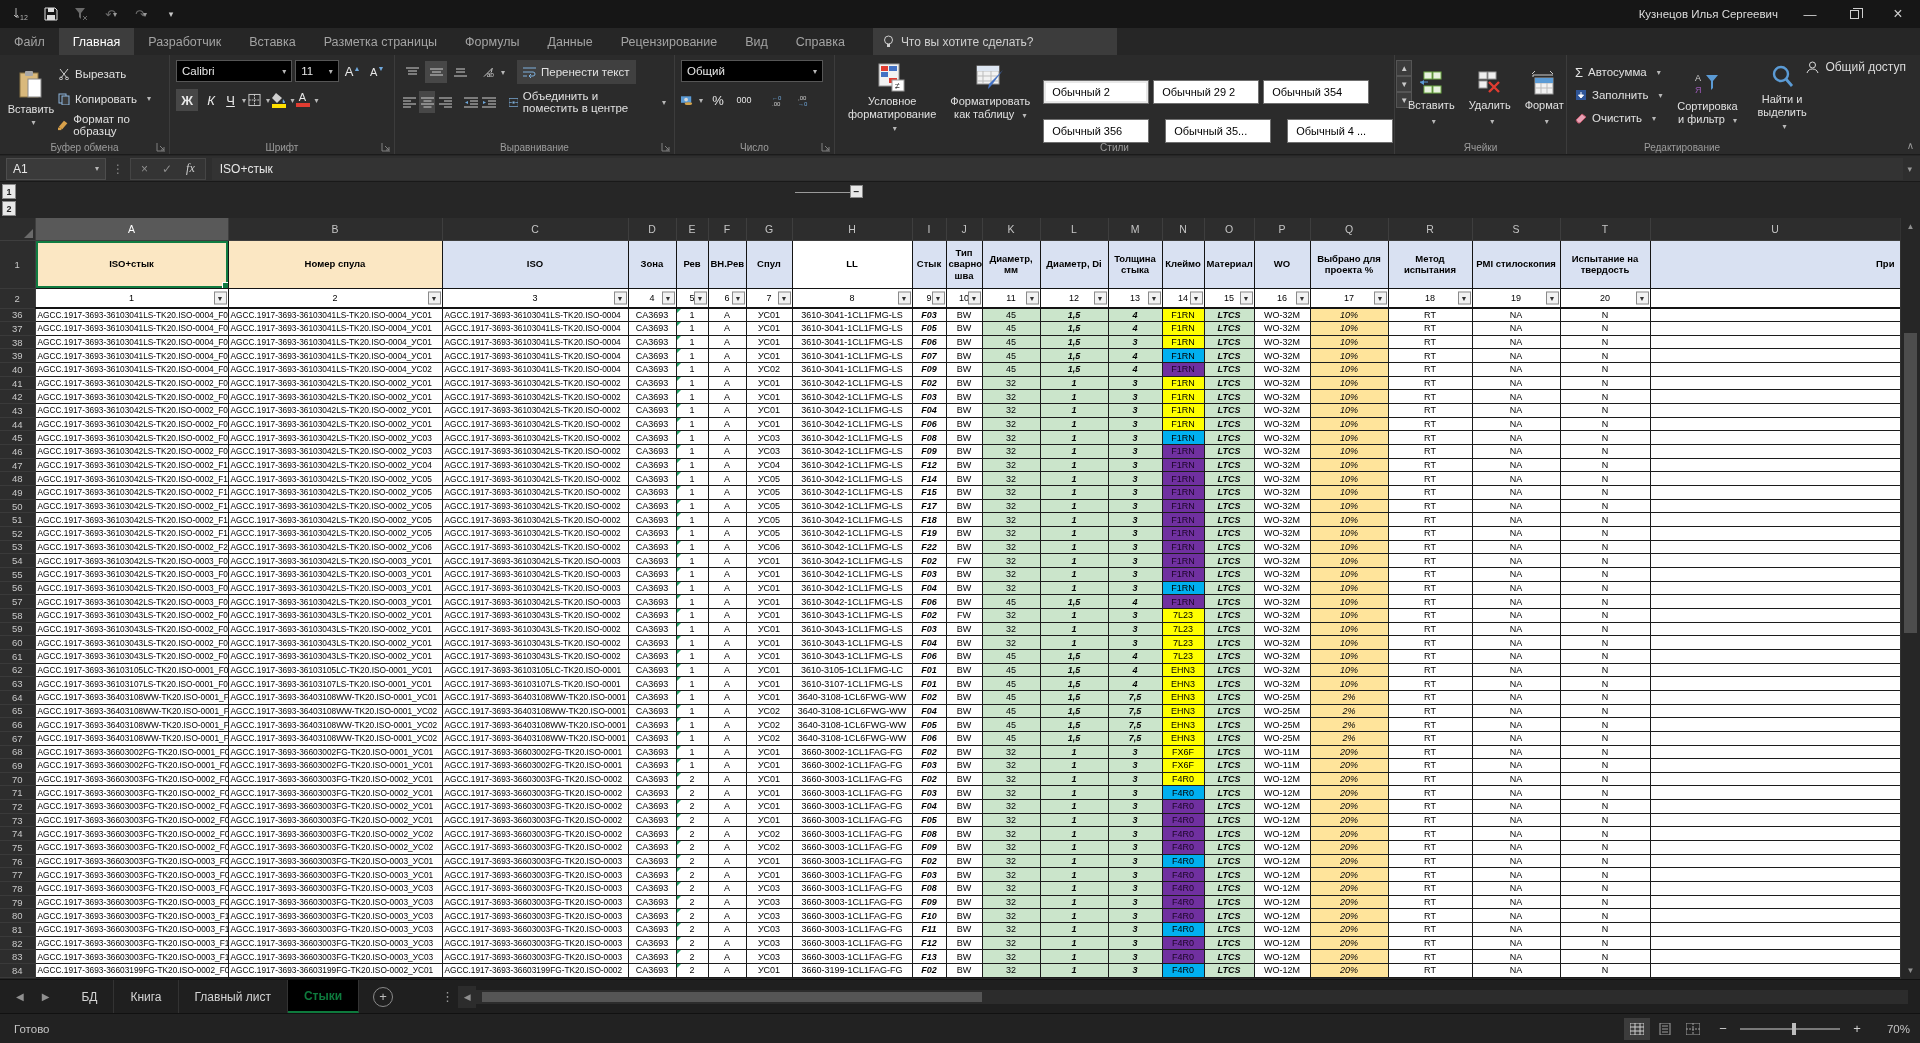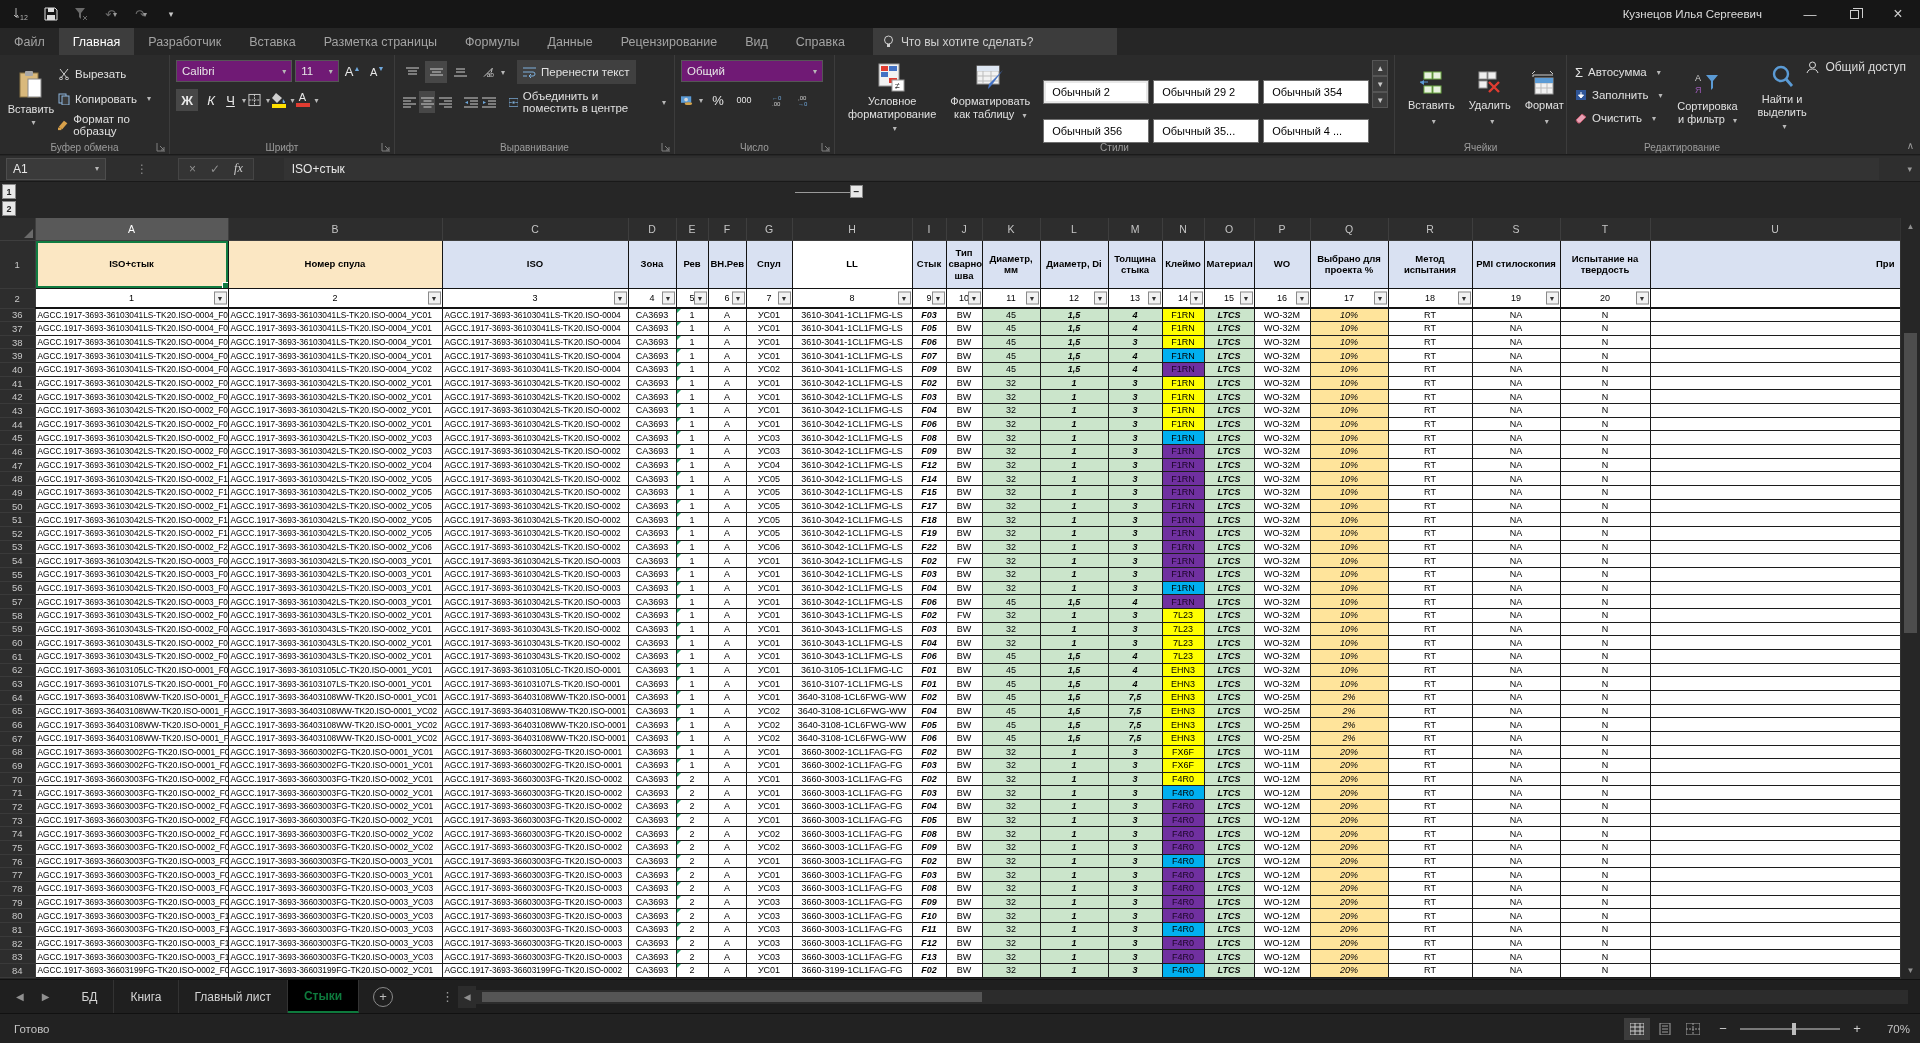--- a/index.html
+++ b/index.html
@@ -10,63 +10,63 @@
   
   .titlebar { position:absolute; top:0; left:0; right:0; height:28px; background:#161616;
     display:flex; align-items:center; }
   .qat { display:flex; align-items:center; gap:4px; padding-left:8px; }
   .qat .qbtn { width:26px; height:22px; display:flex; align-items:center; justify-content:center;
     color:#c8c8c8; font-size:13px; }
   .qat .qbtn.dim { color:#6a6a6a; }
   .qat .mini { font-size:8px; margin-left:-3px; color:#9a9a9a; }
   .tb-title { position:absolute; left:0; right:0; text-align:center; font-size:12px; color:#e8e8e8; pointer-events:none; }
   .tb-right { position:absolute; right:0; top:0; height:28px; display:flex; align-items:center; }
-  .tb-user { font-size:11.5px; color:#dcdcdc; margin-right:26px; }
+  .tb-user { font-size:11.5px; color:#dcdcdc; margin-right:10px; }
   .winbtn { width:44px; height:28px; display:flex; align-items:center; justify-content:center; color:#cfcfcf; font-size:13px; }
   .restore-glyph { width:9px; height:9px; border:1px solid #cfcfcf; position:relative; }
   .restore-glyph:before { content:""; position:absolute; left:2px; top:-3px; width:9px; height:9px; border:1px solid #cfcfcf; border-left:none; border-bottom:none; }
 
   
   .tabrow { position:absolute; top:28px; left:0; right:0; height:27px; background:#262626; display:flex; align-items:stretch; }
   .rtab { padding:0 14px; display:flex; align-items:center; font-size:12.5px; color:#a3a3a3; }
   .rtab.active { background:#3d3d3d; color:#ffffff; }
   .searchbox { margin-left:14px; width:244px; background:#3c3c3c; display:flex; align-items:center; gap:7px;
     padding:0 10px; color:#cfcfcf; font-size:12px; }
 
   
   .ribbon { position:absolute; top:55px; left:0; right:0; height:100px; background:#2b2b2b; border-bottom:1px solid #1b1b1b; }
   .rgroups { display:flex; height:100%; }
   .rgroup { position:relative; border-right:1px solid #3c3c3c; padding:5px 6px 17px 6px; }
   .rlabel { position:absolute; bottom:1px; left:0; right:0; text-align:center; font-size:10px; color:#9c9c9c; }
   .launcher { position:absolute; bottom:2px; right:3px; width:10px; height:10px; opacity:.75; }
   .bigbtn { display:flex; flex-direction:column; align-items:center; justify-content:center; width:58px; height:76px;
     color:#e0e0e0; font-size:11px; gap:3px; }
   .smallrow { display:flex; align-items:center; gap:5px; height:24px; color:#e0e0e0; font-size:11.5px; padding:0 2px; }
-  .combo { background:#701a75; border:1px solid #565656; color:#e6e6e6; font-size:11.5px; display:flex;
+  .combo { background:#000000; border:1px solid #565656; color:#e6e6e6; font-size:11.5px; display:flex;
     align-items:center; justify-content:space-between; padding:1px 5px; height:22px; }
   .arrow { color:#b8b8b8; font-size:8px; margin-left:5px; }
   .tglyph { font-size:13px; color:#e8e8e8; width:20px; text-align:center; }
   .iconbox { width:22px; height:22px; display:flex; align-items:center; justify-content:center; }
   .iconbox.pressed { background:#474747; }
   .colorbar { display:flex; flex-direction:column; align-items:center; line-height:10px; }
   .colorbar .bar { width:14px; height:4px; margin-top:1px; }
   .medbtn { display:flex; flex-direction:column; align-items:center; justify-content:center; color:#e0e0e0;
     font-size:11px; text-align:center; line-height:13px; padding:2px 7px; gap:3px; }
   .stylecell { width:106px; height:24px; background:#ffffff; color:#000; font-size:11px; display:flex;
     align-items:center; padding:0 8px; border:1px solid #6f6f6f;margin-top:12px; }
   .stylecell.first { outline:2px solid #e8e8e8; outline-offset:-3px; }
   .galarrows { display:flex; flex-direction:column; margin-left:3px; }
   .galarrows div { width:16px; height:16px; background:#3c3c3c; border:1px solid #555; color:#c9c9c9;
     font-size:8px; display:flex; align-items:center; justify-content:center; }
   .share { position:absolute; top:5px; right:14px; display:flex; align-items:center; gap:6px; color:#dcdcdc; font-size:12px; }
   .collapse-ribbon { position:absolute; bottom:3px; right:6px; color:#9a9a9a; font-size:10px; }
 
   
   .fxbar { position:absolute; top:156px; left:0; right:0; height:26px; background:#2e2e2e; border-bottom:1px solid #191919;
-    display:flex; align-items:center;gap:24px; }
+    display:flex; align-items:center; }
   .namebox { width:100px; height:22px; margin-left:6px; background:#3a3a3a; border:1px solid #4d4d4d; color:#e8e8e8;
     font-size:12px; display:flex; align-items:center; justify-content:space-between; padding:0 6px; }
   .fxdots { color:#8a8a8a; margin:0 6px; font-size:12px; }
   .fxbtns { display:flex; align-items:center; gap:14px; background:#343434; border:1px solid #454545; height:22px; padding:0 10px; margin-right:6px; }
   .fxbtns span { color:#8f8f8f; font-size:12px; }
   .fxbtns .fx { font-style:italic; color:#cfcfcf; font-family:"Liberation Serif","DejaVu Serif",serif; }
   .fxinput { flex:1; height:22px; background:#333333; color:#e8e8e8; font-size:12px; display:flex; align-items:center;
     padding:0 8px; margin-right:4px; }
   .fxchevron { color:#9a9a9a; font-size:9px; margin-right:8px; }
 
@@ -461,21 +461,21 @@
               <path d="M28 8L16 24l-3 3 1-5z" fill="#4472c4"></path>
             </svg>
           <span><span>Форматировать как таблицу</span> <span class="arrow">▾</span></span>
         </div>
         <div style="display:flex; flex-direction:column; gap:3px; margin-top:8px; margin-left:6px;">
           <div style="display:flex; gap:4px;">
             <div class="stylecell first">Обычный 2</div>
             <div class="stylecell">Обычный 29 2</div>
             <div class="stylecell">Обычный 354</div>
           </div>
-          <div style="display:flex; gap:4px;">
+          <div style="display:flex; gap:16px;">
             <div class="stylecell">Обычный 356</div>
             <div class="stylecell">Обычный 35...</div>
             <div class="stylecell">Обычный 4 ...</div>
           </div>
         </div>
         <div class="galarrows">
           <div>▲</div>
           <div>▼</div>
           <div>▼</div>
         </div>

